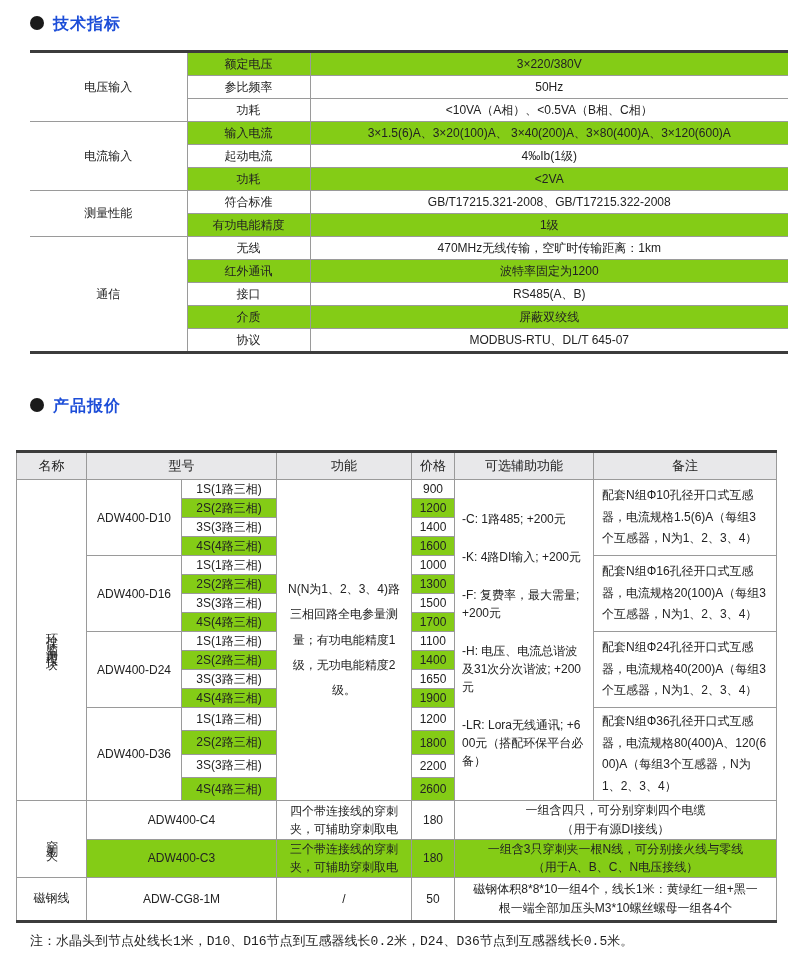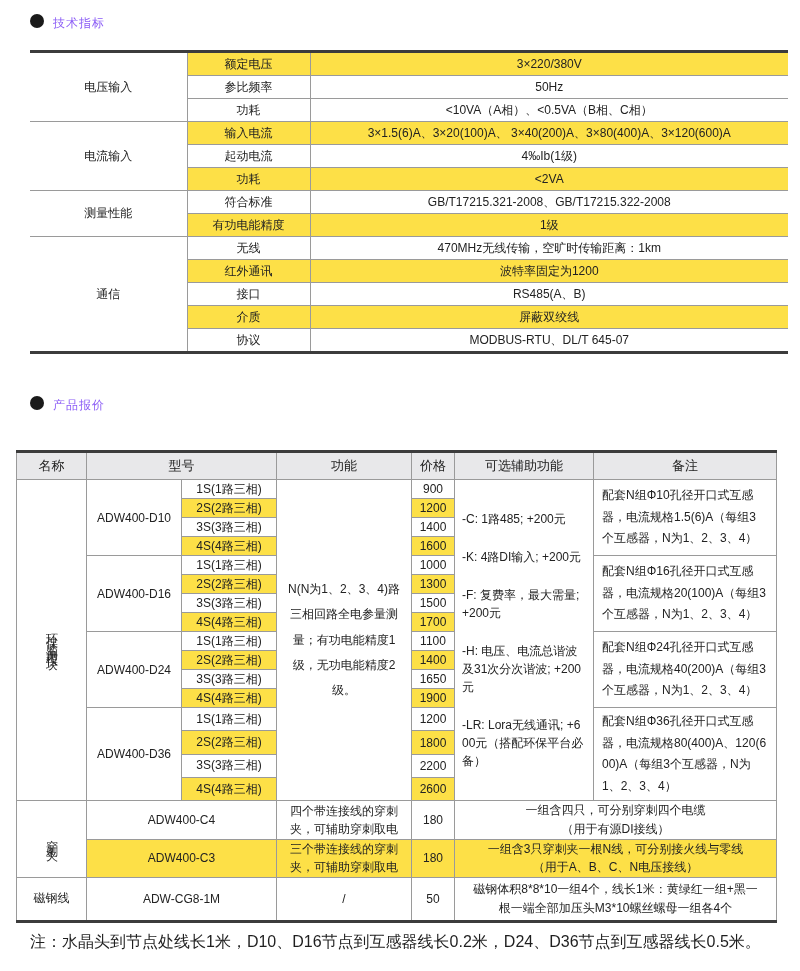--- a/index.html
+++ b/index.html
@@ -1,24 +1,24 @@
 <!DOCTYPE html>
 <html><head>
 <meta charset="utf-8">
 <style>
   html,body{margin:0;padding:0;background:#ffffff;}
   body{font-family:"Liberation Sans","DejaVu Sans",sans-serif;color:#1f1f1f;}
   #page{position:relative;width:800px;height:971px;background:#fff;overflow:hidden;}
 
-  .sec-title{position:absolute;left:30px;font-size:12px;font-weight:normal;color:#8b5cf6;letter-spacing:1px;}
+  .sec-title{position:absolute;left:30px;font-size:16px;font-weight:bold;color:#1d4ed8;letter-spacing:1px;}
   .bullet{display:inline-block;width:14px;height:14px;background:#1a1a1a;border-radius:50%;margin-right:9px;vertical-align:-1px;}
 
   table{border-collapse:collapse;table-layout:fixed;font-size:12px;color:#222;}
   td,th{vertical-align:middle;text-align:center;padding:0;word-break:break-all;}
-  .sh{background:#fde047;}
+  .sh{background:#84cc16;}
 
   
   .t1{position:absolute;left:30px;top:50px;width:758px;
       border-top:3px solid #3c3c3c;border-bottom:3px solid #3c3c3c;}
   .t1 td{border:1px solid #9a9a9a;height:22px;}
   .t1 td.gcell{border-left:none;}
   .t1 td.val{border-right:none;}
 
   
   .t2{position:absolute;left:16px;top:450px;width:760px;
@@ -31,21 +31,21 @@
   .t2 tr.mrow{height:44px;}
 
   .vertical{writing-mode:vertical-rl;text-orientation:upright;letter-spacing:5px;display:inline-block;}
   .func-cell{text-align:center;padding:6px 7px;line-height:2.1;}
   .opt-cell{text-align:left;padding:2px 7px;}
   .opt-cell div{margin:20px 0;line-height:1.5;}
   .remark-cell{text-align:left;padding:3px 8px;line-height:1.8;}
   .acc-remark{line-height:1.55;}
   .acc-func{line-height:1.5;padding:0 12px;}
   .unit-label{position:absolute;left:30px;top:420px;width:760px;text-align:right;font-size:12px;}
-  .footnote{position:absolute;left:30px;top:932px;font-size:16px;}
+  .footnote{position:absolute;left:30px;top:932px;font-size:13px;font-family:Liberation Mono, monospace;}
 </style>
 </head>
 <body>
 
 <div id="page">
 
   <div class="sec-title" style="top:14px;">
     <span class="bullet"></span><span>技术指标</span>
   </div>
 

